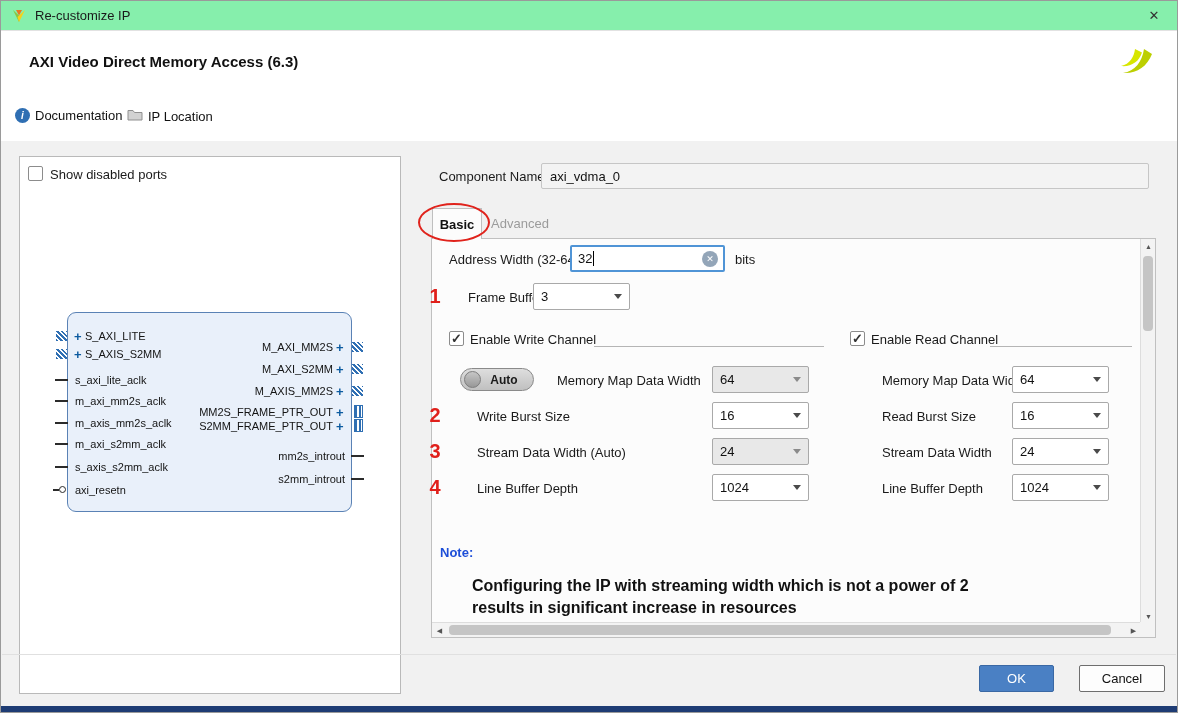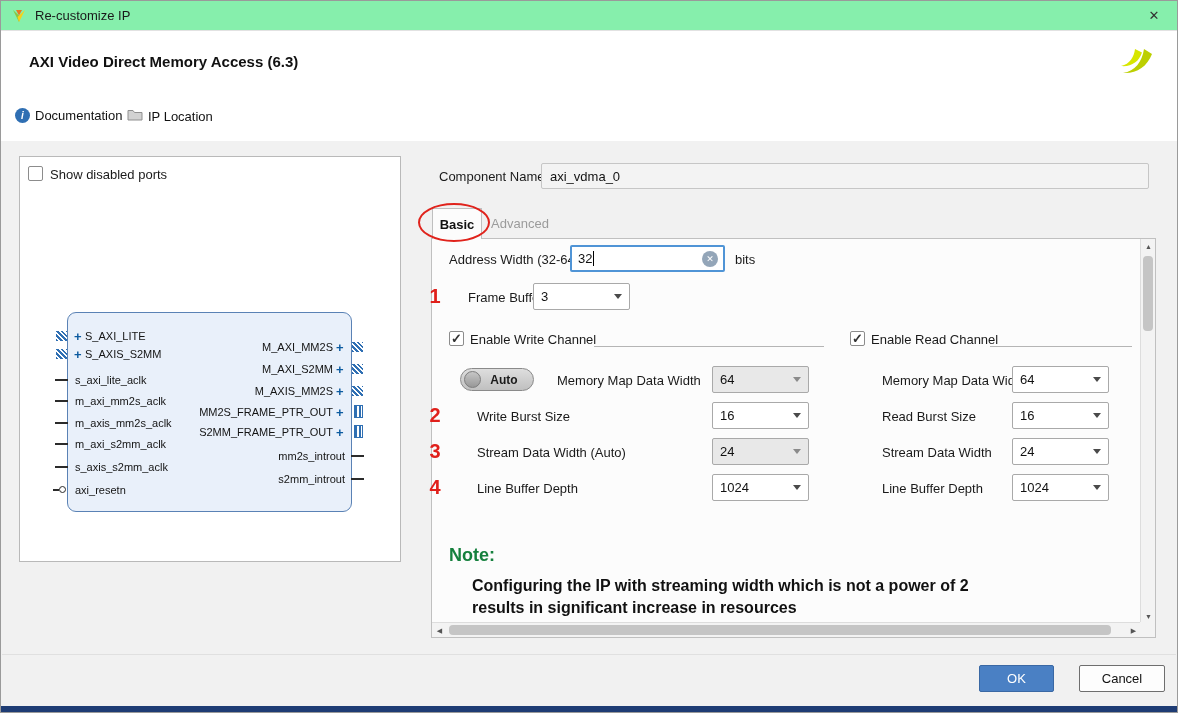--- a/index.html
+++ b/index.html
@@ -20,21 +20,21 @@
   .x-logo { position:absolute; right:22px; top:44px; }
   .link { position:absolute; top:107px; display:flex; align-items:center; gap:5px; cursor:pointer; font-size:13px; }
   .link.doc { left:14px; }
   .link.iploc { left:126px; }
   .info-ic { width:15px; height:15px; border-radius:50%; background:#2f6fb3; color:#fff;
              font-size:10px; font-weight:bold; font-style:italic; line-height:15px; text-align:center; display:inline-block; }
 
   .main-bg { position:absolute; left:0; top:140px; right:0; bottom:0; background:#f1f1f1; }
 
   
-  .left-panel { position:absolute; left:18px; top:155px; width:382px; height:406px;
+  .left-panel { position:absolute; left:18px; top:155px; width:382px; height:538px;
                 background:#ffffff; border:1px solid #b9b9b9; }
   .lbl { position:absolute; font-size:13px; color:#1a1a1a; white-space:nowrap; }
 
   .cb { position:absolute; width:15px; height:15px; background:#fff; border:1px solid #8c8c8c;
         border-radius:2px; cursor:pointer; }
   .cb .tick { display:block; font-size:13px; line-height:13px; color:#333; font-weight:bold; text-align:center; }
 
   
   .ip-block { position:absolute; left:47px; top:155px; width:285px; height:200px;
               background:#e9f0fa; border:1px solid #5a82b5; border-radius:9px; }
@@ -94,21 +94,21 @@
 
   .hline { position:absolute; height:1px; background:#b5b5b5; }
 
   .toggle { position:absolute; left:28px; top:129px; width:74px; height:23px; border:1px solid #8a8a8a;
             border-radius:12px; background:linear-gradient(#dedede,#c0c0c0); display:flex;
             align-items:center; cursor:pointer; }
   .knob { width:17px; height:17px; margin-left:3px; border-radius:50%;
           background:linear-gradient(#c6c6c6,#989898); border:1px solid #7d7d7d; }
   .toggle-label { flex:1; text-align:center; font-size:12px; color:#1a1a1a; padding-right:6px;font-weight:bold; }
 
-  .note-title { position:absolute; left:17px; top:306px; font-size:18px; font-weight:bold; color:#15803d; }
+  .note-title { position:absolute; left:8px; top:306px; font-size:13px; font-weight:bold; color:#1d4ed8; }
   .note-line { position:absolute; left:40px; font-size:16px; font-weight:bold; color:#111; white-space:nowrap; }
 
   
   .vscroll { position:absolute; top:0; right:0; width:15px; height:385px; background:#f3f3f3;
              border-left:1px solid #dddddd; }
   .sar { position:absolute; font-size:7px; color:#555; width:15px; height:15px; line-height:15px;
          text-align:center; cursor:pointer; }
   .vscroll .up { top:0; left:0; } .vscroll .down { bottom:0; left:0; }
   .vthumb { position:absolute; left:2px; right:2px; top:17px; height:75px; background:#c5c5c5; border-radius:4px; }
   .hscroll { position:absolute; left:0; bottom:0; height:15px; width:709px; background:#f3f3f3;
@@ -220,21 +220,21 @@
       <div class="portrow pr" style="top:70px">
         <span class="pname">M_AXIS_MM2S</span>
         <span class="plus">+</span>
         <i class="hatch hr"></i>
       </div>
       <div class="portrow pr" style="top:91px">
         <span class="pname">MM2S_FRAME_PTR_OUT</span>
         <span class="plus">+</span>
         <i class="busic"></i>
       </div>
-      <div class="portrow pr" style="top:111px">
+      <div class="portrow pr" style="top:105px">
         <span class="pname">S2MM_FRAME_PTR_OUT</span>
         <span class="plus">+</span>
         <i class="busic"></i>
       </div>
       <div class="portrow pr" style="top:135px">
         <span class="pname">mm2s_introut</span>
         <i class="stub sr"></i>
       </div>
       <div class="portrow pr" style="top:158px">
         <span class="pname">s2mm_introut</span>

